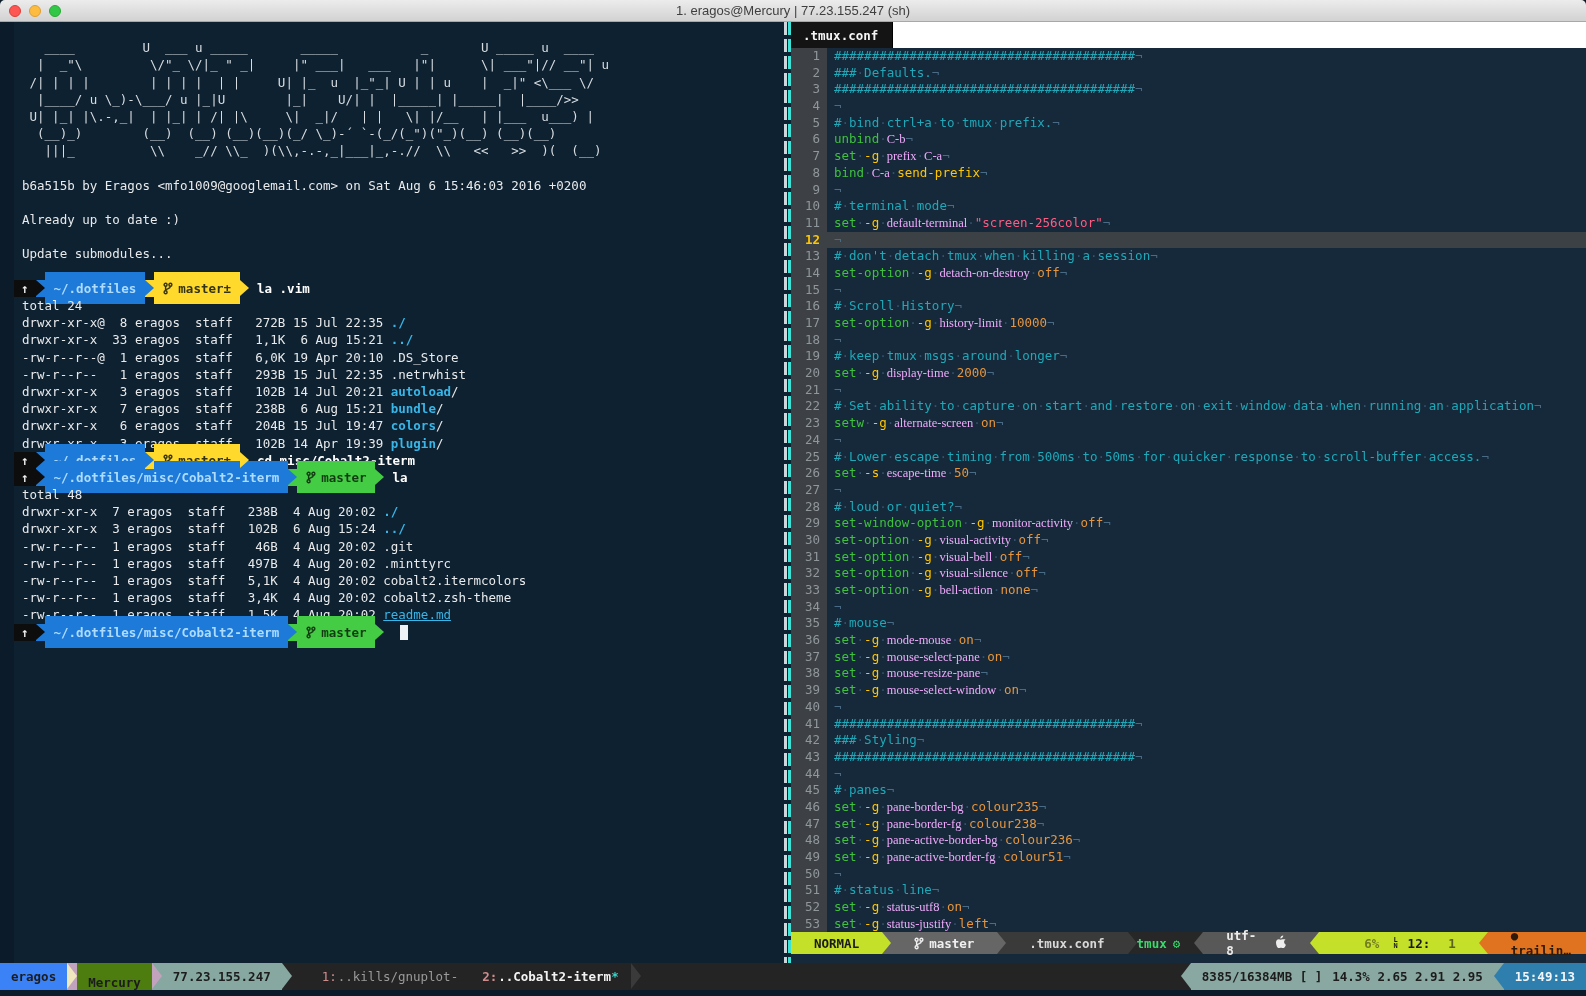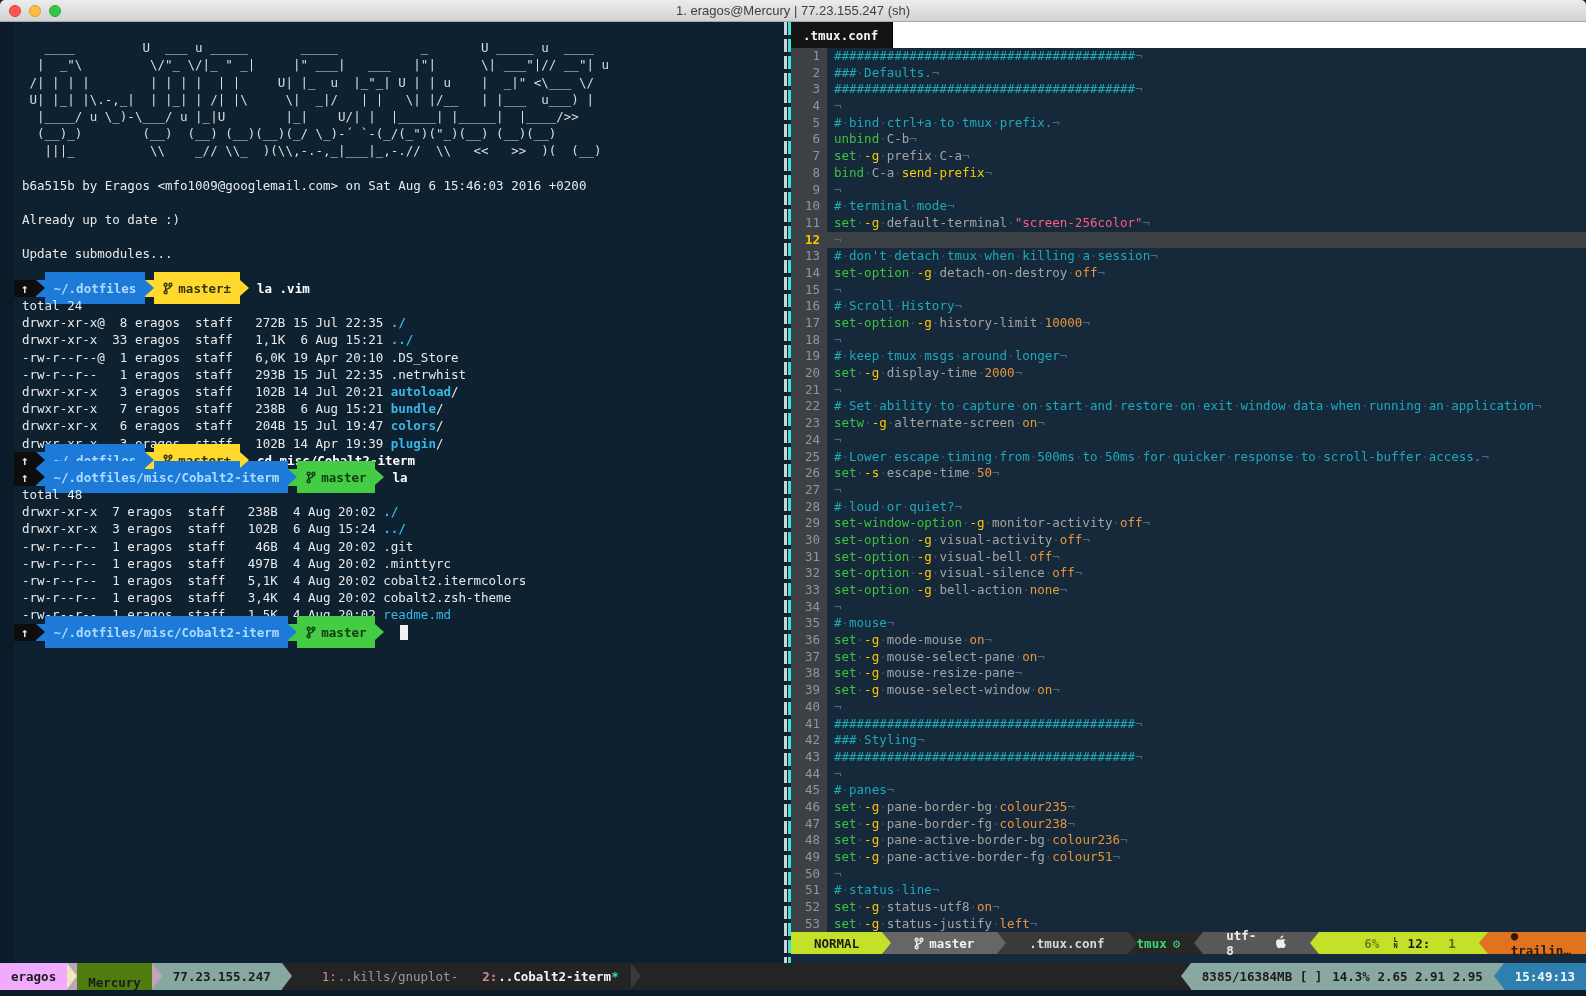--- a/index.html
+++ b/index.html
@@ -21,21 +21,21 @@
   .term{position:absolute;left:14px;top:22px;width:1586px;height:727px;}
   .pane-left{position:absolute;left:0;top:0;width:770px;height:941px;background:#0e2130;overflow:hidden;}
   .pane-border{position:absolute;left:770px;top:0;width:7px;height:941px;background:#0e2130;display:flex;}
   .pb-white{width:3px;height:100%;background:repeating-linear-gradient(180deg,#cfd6db 0 13px,rgba(0,0,0,0) 13px 17px);}
   .pb-cyan{width:3px;height:100%;margin-left:1px;background:repeating-linear-gradient(180deg,#3ee1d6 0 13px,rgba(0,0,0,0) 13px 17px);}
   .pane-right{position:absolute;left:777px;top:0;width:809px;height:941px;background:#15293a;overflow:hidden;}
 
   
   .tline{height:17.2px;line-height:17.2px;font-size:12.5px;white-space:pre;padding-left:8px;color:#e8eaec;}
   .tline .d{color:#38b6e8;font-weight:bold;}
-  .tline .u{color:#38b6e8;text-align:center;}
+  .tline .u{color:#38b6e8;text-decoration:underline;text-align:center;}
   .art{color:#d8dde2;}
 
   
   .prompt{display:flex;align-items:center;padding-left:0;}
   .pseg{height:17.2px;display:flex;align-items:center;padding:16px 9px;font-size:12.5px;font-weight:bold;}
   .parw{width:9px;height:17.2px;position:relative;flex:none;}
   .parw i{position:absolute;left:0;top:0;width:0;height:0;display:block;
     border-top:8.6px solid transparent;border-bottom:8.6px solid transparent;border-left:9px solid #000;}
   .cmdtxt{margin-left:8px;color:#ffffff;font-size:12.5px;font-weight:bold;white-space:pre;}
   .cursor-block{display:inline-block;width:8px;height:15px;background:#eef2f5;margin-left:8px;vertical-align:middle;}
@@ -47,21 +47,21 @@
     padding:0 14px 0 12px;color:#f5f5f5;font-weight:bold;font-size:12.5px;border-right:1px solid #000;}
   .vim-buffer{position:absolute;left:0;top:26px;width:809px;}
   .vline{display:flex;height:16.7px;line-height:16.7px;font-size:12.5px;white-space:pre;}
   .vline .lnum{flex:none;width:36px;background:#3d4145;color:#8f979c;text-align:right;padding-right:7px;}
   .vline .vcode{flex:1;padding-left:7px;}
   .vline.cur{background:#3c4145;}
   .vline.cur .lnum{color:#ffc600;font-weight:bold;background:#3c4145;}
   .tk-c{color:#1fa8b8;}
   .tk-k{color:#3fc13f;}
   .tk-f{color:#ffc600;}
-  .tk-o{color:#a3a3a3;}
+  .tk-o{color:#f0abfc;font-family:Liberation Serif, serif;}
   .tk-v{color:#e6953d;}
   .tk-s{color:#ff5c82;}
   .dot{color:#35536d;}
   .eol{color:#4a6b85;}
 
   
   .statusline{position:absolute;left:0;top:910px;width:809px;height:22px;background:#272727;display:flex;align-items:stretch;
     font-size:12.5px;font-weight:bold;}
   .sseg{display:flex;align-items:center;padding:0 23px;height:22px;}
   .sarw{width:9px;height:22px;position:relative;flex:none;}
@@ -102,22 +102,22 @@
   <span>1. eragos@Mercury | 77.23.155.247 (sh)</span>
 </div>
 
 <div class="term mono">
 
   <div class="pane-left" id="leftPane">
       <div class="tline"></div>
       <div class="tline art">   ____         U  ___ u _____       _____           _       U _____ u  ____</div>
       <div class="tline art">  |  _"\         \/"_ \/|_ " _|     |" ___|   ___   |"|      \| ___"|// __"| u</div>
       <div class="tline art"> /| | | |        | | | |  | |     U| |_  u  |_"_| U | | u    |  _|" &lt;\___ \/</div>
+      <div class="tline art">  |____/ u \_)-\___/ u |_|U        |_|    U/| |  |_____| |_____|  |____/&gt;&gt;</div>
       <div class="tline art"> U| |_| |\.-,_|  | |_| | /| |\     \|  _|/   | |   \| |/__   | |___  u___) |</div>
-      <div class="tline art">  |____/ u \_)-\___/ u |_|U        |_|    U/| |  |_____| |_____|  |____/&gt;&gt;</div>
       <div class="tline art">  (__)_)        (__)  (__) (__)(__)(_/ \_)-´ `-(_/(_")("_)(__) (__)(__)</div>
       <div class="tline art">   |||_          \\    _// \\_  )(\\,-.-,_|___|_,-.//  \\   &lt;&lt;   &gt;&gt;  )(  (__)</div>
       <div class="tline"></div>
       <div class="tline">b6a515b by Eragos &lt;mfo1009@googlemail.com&gt; on Sat Aug 6 15:46:03 2016 +0200</div>
       <div class="tline"></div>
       <div class="tline">Already up to date :)</div>
       <div class="tline"></div>
       <div class="tline">Update submodules...</div>
       <div class="tline"></div>
       <div class="tline prompt"><div class="pseg" style="background: rgb(13, 13, 13); color: rgb(240, 240, 240); padding: 0px 7px;"><span>↑</span></div><div class="parw" style="background: rgb(30, 122, 217);"><i style="border-left-color: rgb(13, 13, 13);"></i></div><div class="pseg" style="background: rgb(30, 122, 217); color: rgb(174, 220, 255);"><span>~/.dotfiles</span></div><div class="parw" style="background: rgb(255, 217, 43);"><i style="border-left-color: rgb(30, 122, 217);"></i></div><div class="pseg" style="background: rgb(255, 217, 43); color: rgb(51, 51, 17);"><span class="branch-ic"><svg width="10" height="13" viewBox="0 0 10 13" fill="none" stroke="currentColor" stroke-width="1.4">
@@ -289,21 +289,21 @@
           <i style="border-right-color: rgb(224, 115, 31);"></i>
         </div>
       <div class="sseg" id="sWarn" style="background: rgb(224, 115, 31); color: rgb(46, 26, 6);">
         <span>● trailin…</span>
       </div>
     </div>
   </div>
 </div>
 
 <div class="tmuxbar" id="tmuxBar">
-  <div class="tseg" id="tSession" style="background: #f0abfc; color: rgb(28, 28, 28);">
+  <div class="tseg" id="tSession" style="background: #3b82f6; color: rgb(28, 28, 28);">
     <span>eragos</span>
   </div>
   <div class="tarw" id="aSession" style="background: rgb(194, 163, 189);">
       <i style="border-left-color: rgb(239, 231, 190);"></i>
     </div>
   <div class="tseg" id="tHost" style="background: #4d7c0f; color: rgb(28, 28, 28); align-items: flex-end;">
     <span>Mercury</span>
   </div>
   <div class="tarw" id="aHost" style="background: rgb(135, 168, 160);">
       <i style="border-left-color: rgb(194, 163, 189);"></i>

